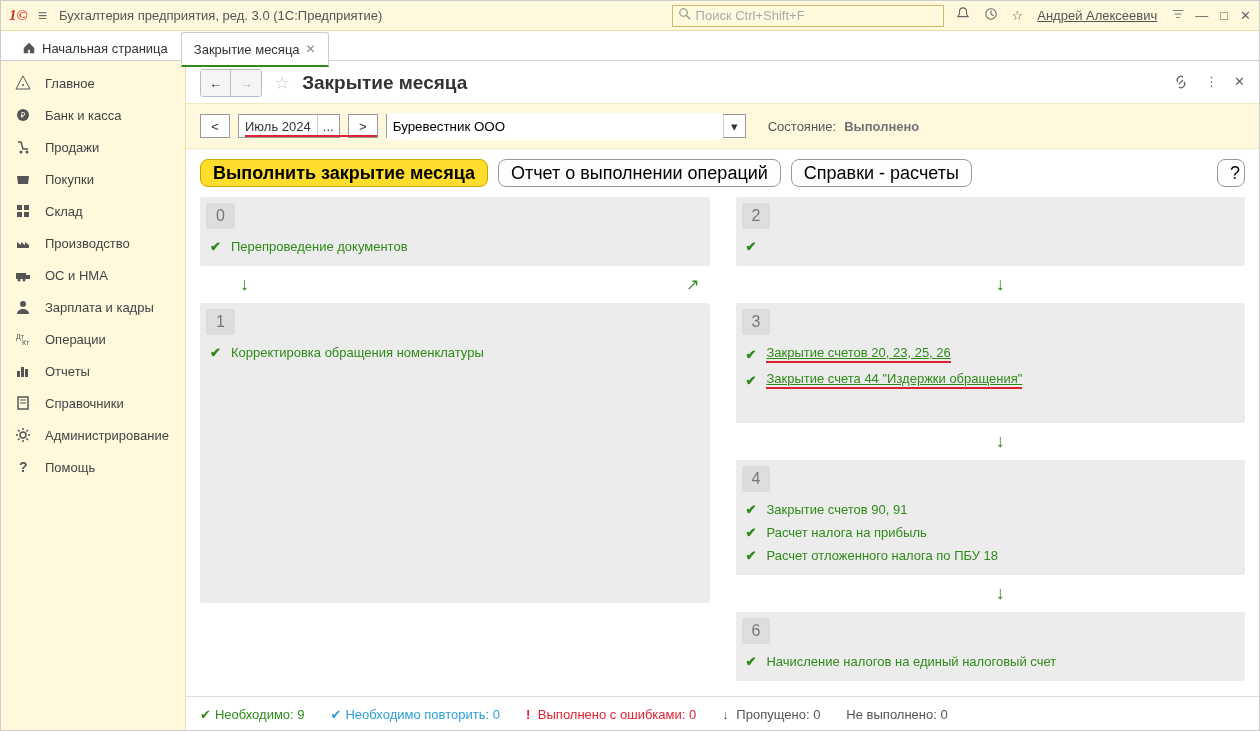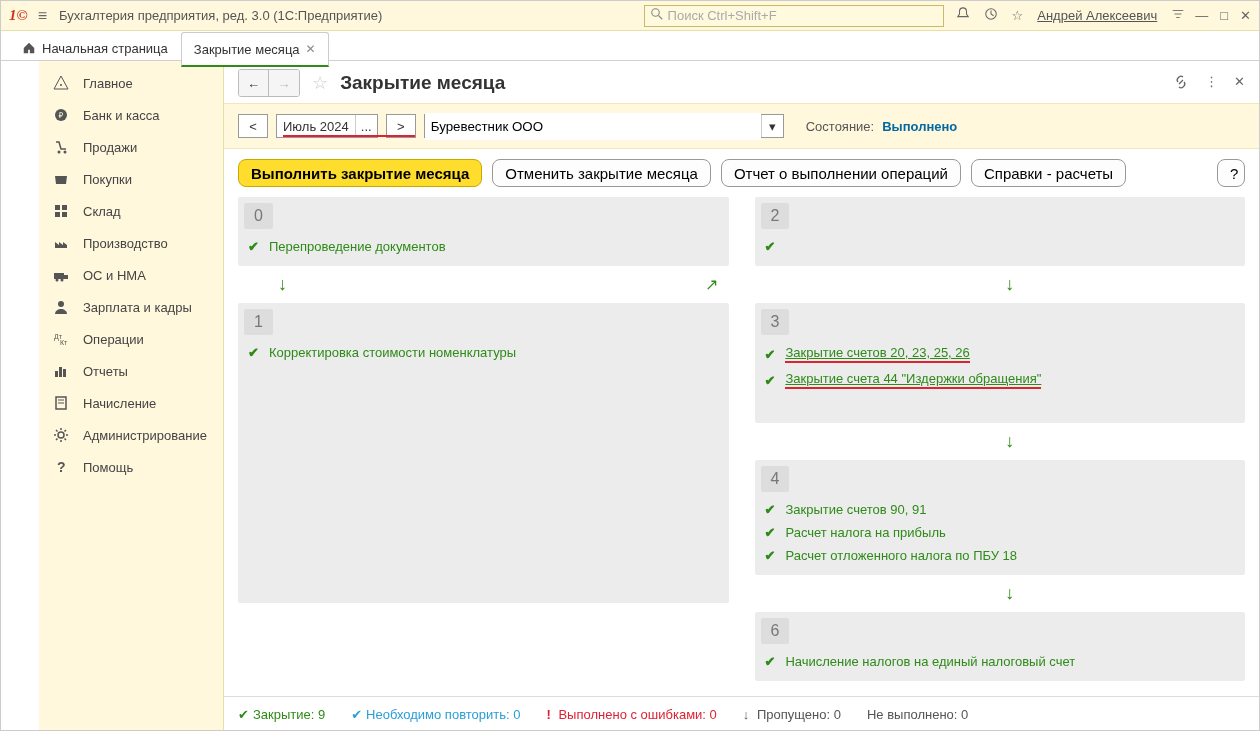--- a/index.html
+++ b/index.html
@@ -2,53 +2,53 @@
 <html><head>
 <meta charset="utf-8">
 <style>
 * { box-sizing: border-box; margin: 0; padding: 0; }
 body { font-family: Arial, sans-serif; font-size: 13px; color: #333; background: #fff; width: 1260px; height: 731px; overflow: hidden; border: 1px solid #ccc; }
 .titlebar { height: 30px; background: #fff8dd; display: flex; align-items: center; padding: 0 8px; border-bottom: 1px solid #e6dfa8; }
 .logo { color: #cf3120; font-weight: bold; font-size: 15px; font-style: italic; margin-right: 10px; font-family: Georgia, serif; }
 .hamburger { color: #666; font-size: 16px; margin-right: 12px; cursor: pointer; }
 .title-text { color: #555; flex: 0 0 auto; }
 .spacer { flex: 1; }
-.search-box { width: 300px; height: 22px; background: #fffadd; border: 1px solid #c8bb68; display: flex; align-items: center; padding: 0 6px; color: #999; }
+.search-box { width: 272px; height: 22px; background: #fffadd; border: 1px solid #c8bb68; display: flex; align-items: center; padding: 0 6px; color: #999; }
 .search-box .q { color: #888; margin-right: 5px; }
 .titlebar-right { display: flex; align-items: center; gap: 14px; margin-left: 12px; color: #666; }
 .titlebar-right .ic { cursor: pointer; }
 .user-name { color: #555; text-decoration: underline; }
 .win-btns { display: flex; gap: 12px; margin-left: 10px; color: #666; }
 .tabs { height: 30px; background: #fff; border-bottom: 1px solid #d0d0d0; display: flex; align-items: stretch; padding-left: 8px; }
 .tab { display: flex; align-items: center; padding: 16px 12px; border: 1px solid transparent; border-bottom: none; cursor: pointer; color: #333; gap: 6px; }
 .tab.home svg { width: 14px; height: 14px; fill: #555; }
 .tab.active { border: 1px solid #ccc; border-bottom: 2px solid #2e8b18; background: #fff; border-radius: 3px 3px 0 0; position: relative; top: 1px; }
 .tab .close { color: #888; font-size: 12px; }
 .main { display: flex; height: calc(731px - 60px); }
-.sidebar { width: 185px; background: #fff8dd; border-right: 1px solid #e6dfa8; padding-top: 6px; margin-left: 38px; }
+.sidebar { width: 185px; background: #fff8dd; border-right: 1px solid #e6dfa8; padding-top: 6px; }
 .side-item { display: flex; align-items: center; gap: 14px; padding: 8px 14px; color: #444; cursor: pointer; }
 .side-item svg { width: 16px; height: 16px; fill: #555; flex-shrink: 0; }
 .content { flex: 1; display: flex; flex-direction: column; background: #fff; }
 .content-header { display: flex; align-items: center; padding: 8px 14px 6px; gap: 6px; }
 .nav-btn { width: 30px; height: 26px; border: 1px solid #bbb; background: #f5f5f5; border-radius: 3px; display: flex; align-items: center; justify-content: center; cursor: pointer; }
 .nav-btn.disabled { color: #bbb; }
 .star { color: #ccc; font-size: 18px; margin: 0 6px; }
 .page-title { font-size: 19px; font-weight: bold; }
 .hdr-right { margin-left: auto; display: flex; gap: 16px; color: #666; }
 .filter-bar { background: #fff8dd; padding: 10px 14px; display: flex; align-items: center; gap: 8px; border-top: 1px solid #efe8b8; border-bottom: 1px solid #efe8b8; }
 .small-btn { width: 30px; height: 24px; border: 1px solid #999; background: #fff; cursor: pointer; display: flex; align-items: center; justify-content: center; }
 .period-box { display: flex; align-items: center; border: 1px solid #999; background: #fff; height: 24px; }
 .ellipsis-btn { width: 22px; border-left: 1px solid #ccc; display: flex; align-items: center; justify-content: center; height: 22px; cursor: pointer; }
 .org-box { display: flex; align-items: center; border: 1px solid #999; background: #fff; height: 24px; width: 360px; }
 .org-input { flex: 1; padding: 0 6px; border: none; height: 27px; outline: none; }
 .dd-btn { width: 22px; border-left: 1px solid #ccc; display: flex; align-items: center; justify-content: center; height: 22px; cursor: pointer; }
 .state-label { margin-left: 14px; color: #555; }
-.state-value { color: #0369a1; font-weight: bold; }
+.state-value { color: #737373; font-weight: bold; }
 .action-bar { padding: 10px 14px; display: flex; gap: 10px; align-items: center; }
-.btn { height: 28px; padding: 0 12px; border: 1px solid #999; background: #fdfdfd; border-radius: 8px; cursor: pointer; font-size: 15px; }
+.btn { height: 28px; padding: 0 12px; border: 1px solid #999; background: #fdfdfd; border-radius: 8px; cursor: pointer; font-size: 18px; }
 .btn.primary { background: #ffdd2d; border-color: #c9a800; font-weight: bold; }
 .help-btn { margin-left: auto; width: 28px; }
 .stages { flex: 1; display: flex; padding: 0 14px 10px; gap: 26px; overflow: hidden; }
 .col { flex: 1; display: flex; flex-direction: column; gap: 8px; }
 .stage { background: #ececec; border-radius: 2px; padding-bottom: 8px; }
 .stage-num { display: inline-block; background: #ddd; color: #777; font-size: 16px; padding: 4px 10px; margin: 6px 0 6px 6px; border-radius: 2px; }
 .stage-row { display: flex; align-items: center; gap: 10px; padding: 4px 10px; }
 .check { color: #2e8b18; font-weight: bold; }
 .op-link { color: #2e8b18; cursor: pointer; }
 .op-link.red-u { border-bottom: 2px solid #d23; text-decoration: underline; padding-bottom: 1px; }
@@ -201,21 +201,21 @@
           <rect x="10" y="6" width="3" height="8" fill="#555"></rect>
         </svg>
         <span>Отчеты</span>
       </div>
     <div class="side-item">
         <svg viewBox="0 0 16 16">
           <rect x="3" y="2" width="10" height="12" fill="none" stroke="#555" stroke-width="1.5"></rect>
           <line x1="5" y1="5" x2="11" y2="5" stroke="#555"></line>
           <line x1="5" y1="8" x2="11" y2="8" stroke="#555"></line>
         </svg>
-        <span>Начисление</span>
+        <span>Справочники</span>
       </div>
     <div class="side-item">
         <svg viewBox="0 0 16 16">
           <circle cx="8" cy="8" r="3" fill="none" stroke="#555" stroke-width="1.5"></circle>
           <path d="M8 1v2M8 13v2M1 8h2M13 8h2M3 3l1.5 1.5M11.5 11.5L13 13M3 13l1.5-1.5M11.5 4.5L13 3" stroke="#555" stroke-width="1.5"></path>
         </svg>
         <span>Администрирование</span>
       </div>
     <div class="side-item">
         <svg viewBox="0 0 16 16">
@@ -262,21 +262,20 @@
       <div class="org-box">
         <input class="org-input" readonly="" value="Буревестник ООО" style="">
         <div class="dd-btn">▾</div>
       </div>
       <span class="state-label">Состояние:</span>
       <span class="state-value">Выполнено</span>
     </div>
 
     <div class="action-bar">
       <button class="btn primary">Выполнить закрытие месяца</button>
-      <button class="btn">Отменить закрытие месяца</button>
       <button class="btn">Отчет о выполнении операций</button>
       <button class="btn">Справки - расчеты</button>
       <button class="btn help-btn">?</button>
     </div>
 
     <div class="stages">
 
       <div class="col">
         <div class="stage">
           <span class="stage-num">0</span>
@@ -286,21 +285,21 @@
             </div>
         </div>
         <div class="arrows-row">
           <div class="left-a"><span class="arrow-down">↓</span></div>
           <div class="right-a"><span class="diag-arrow">↗</span></div>
         </div>
         <div class="stage tall">
           <span class="stage-num">1</span>
           <div class="stage-row">
               <span class="check">✔</span>
-              <span class="op-link">Корректировка стоимости номенклатуры</span>
+              <span class="op-link">Корректировка обращения номенклатуры</span>
             </div>
         </div>
       </div>
 
       <div class="col col-right">
         <div class="stage">
           <span class="stage-num">2</span>
           <div class="stage-row">
               <span class="check">✔</span>
             </div>
@@ -338,20 +337,20 @@
           <span class="stage-num">6</span>
           <div class="stage-row">
               <span class="check">✔</span>
               <span class="op-link">Начисление налогов на единый налоговый счет</span>
             </div>
         </div>
       </div>
     </div>
 
     <div class="footer">
-      <span class="ok"><span class="ic">✔</span><span>Закрытие:</span> <span>9</span></span>
+      <span class="ok"><span class="ic">✔</span><span>Необходимо:</span> <span>9</span></span>
       <span class="repeat"><span class="ic">✔</span><span>Необходимо повторить:</span> <span>0</span></span>
       <span class="err"><span class="ic" style="color:#d23;font-weight:bold">!</span> <span>Выполнено с ошибками:</span> <span>0</span></span>
       <span class="skip"><span class="ic">↓</span> <span>Пропущено:</span> <span>0</span></span>
       <span class="skip"><span>Не выполнено:</span> <span>0</span></span>
     </div>
   </div>
 </div>
 
 </body></html>

